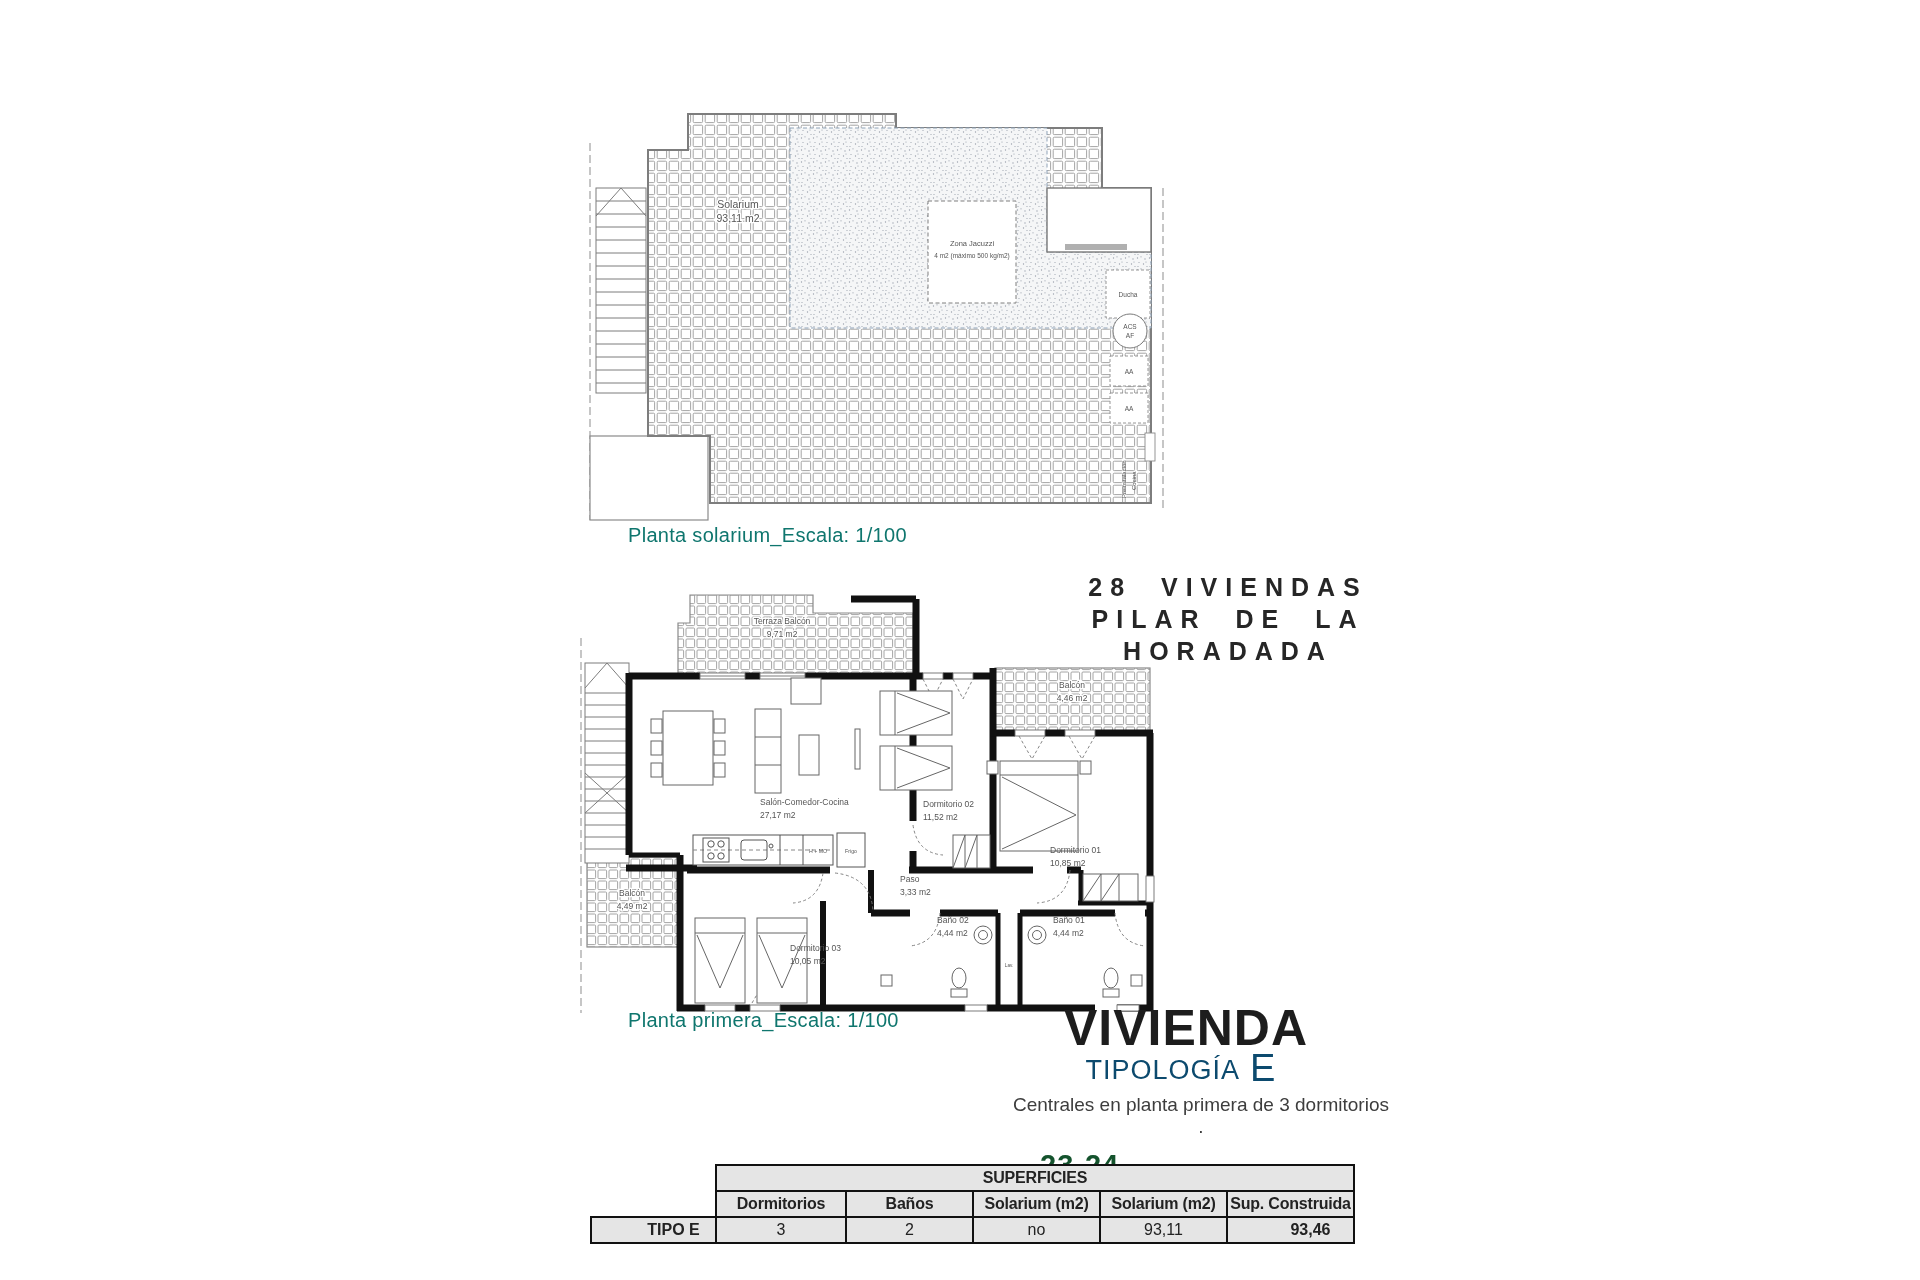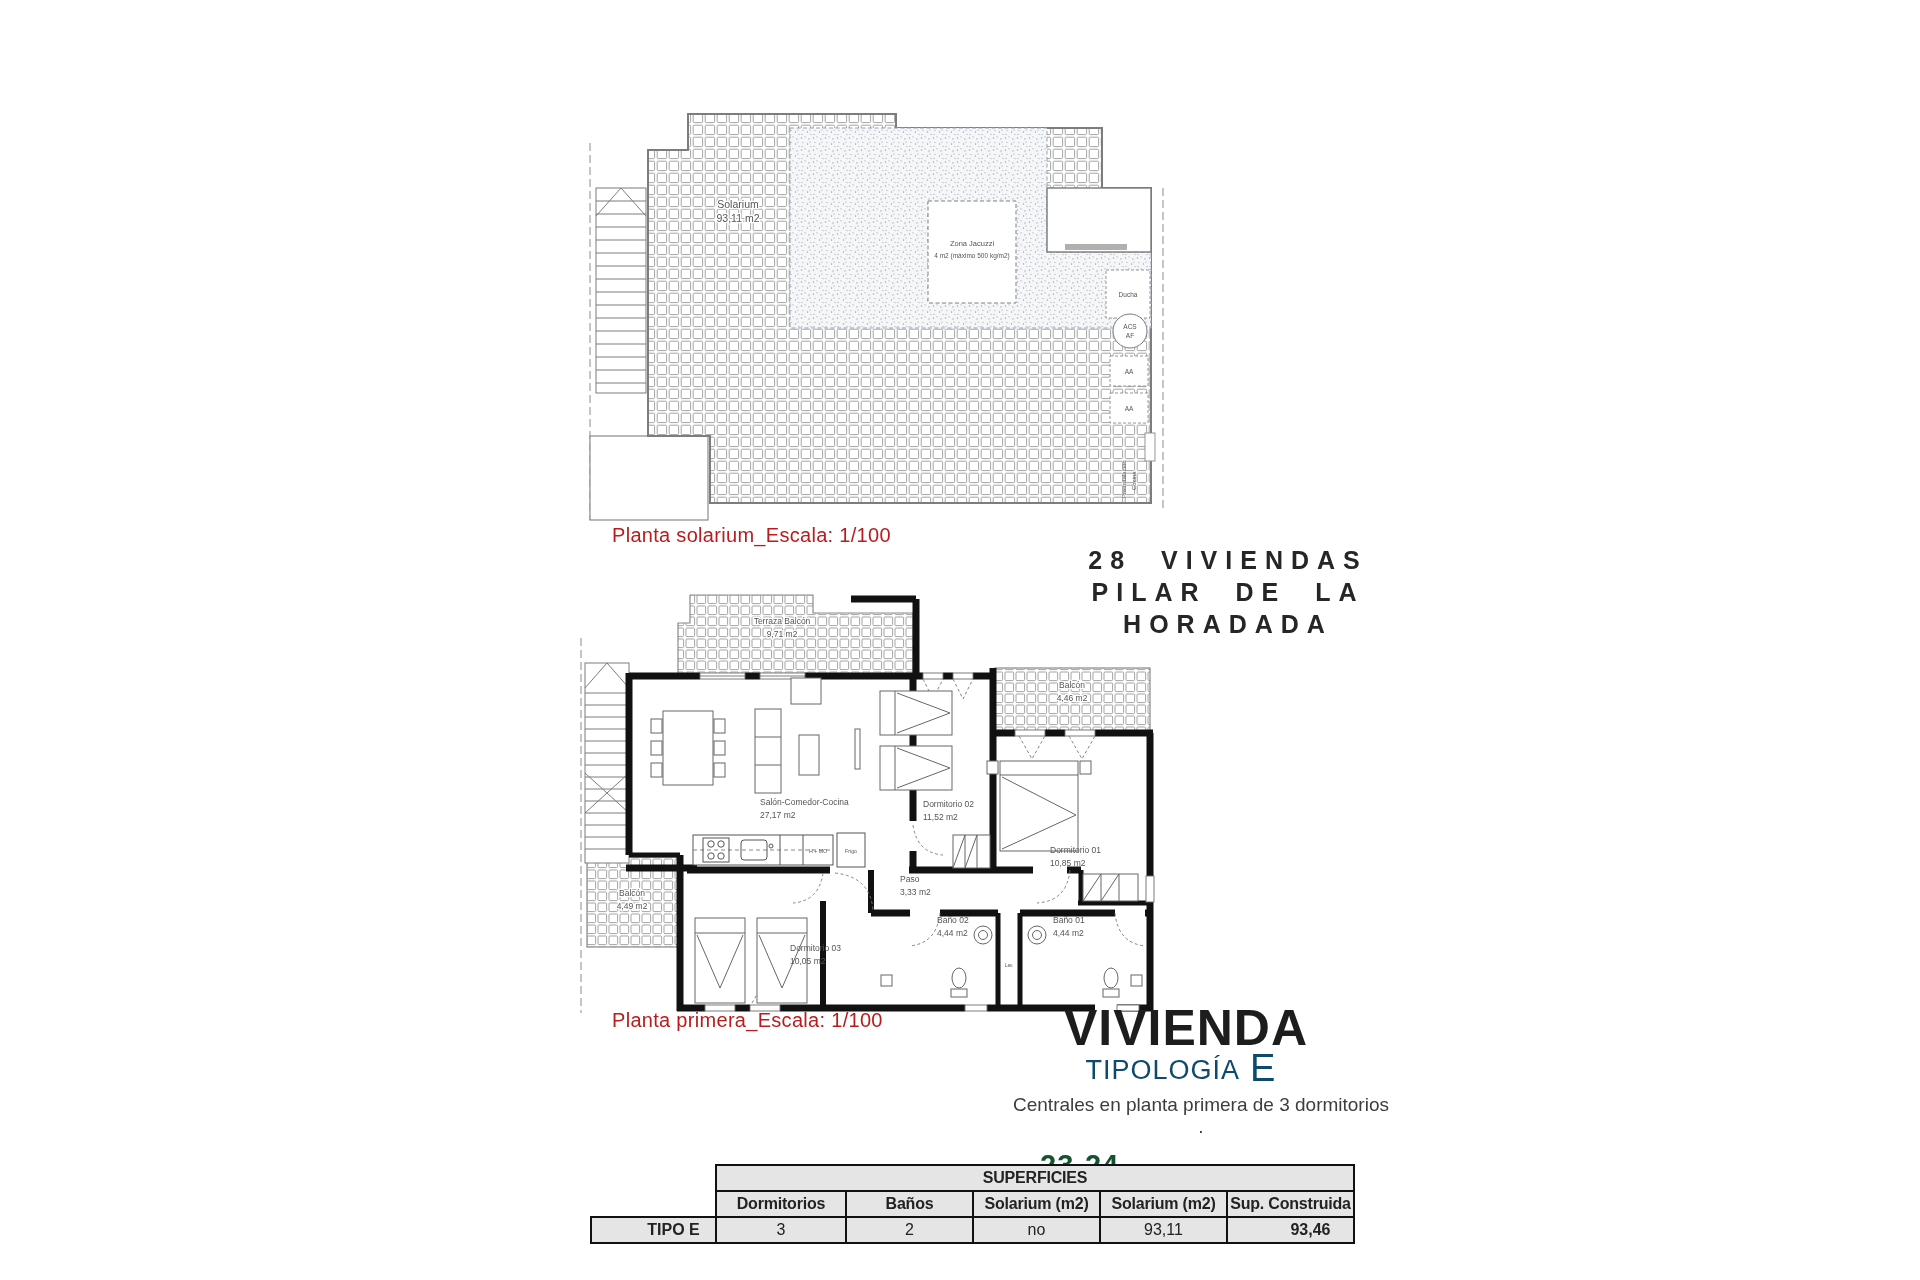--- a/index.html
+++ b/index.html
@@ -1,19 +1,19 @@
 <!DOCTYPE html>
 <html><head>
 <meta charset="utf-8">
 <style>
   html,body{margin:0;padding:0;background:#e9e9e9;}
   #sheet{position:relative;width:1920px;height:1280px;background:#ffffff;overflow:hidden;
          font-family:"Liberation Sans", sans-serif;color:#222;}
   .abs{position:absolute;}
-  .caption{font-size:20px;color:#b91c1c;letter-spacing:0.3px;}
+  .caption{font-size:20px;color:#0f766e;letter-spacing:0.3px;margin-left:16px;}
   .proj-title{width:300px;text-align:center;font-weight:bold;font-size:25px;line-height:32px;
               letter-spacing:8px;word-spacing:14px;color:#262626;}
   .viv-title{width:300px;text-align:center;font-weight:bold;font-size:50px;letter-spacing:1px;color:#1d1d1d;}
   .tip-line{width:300px;text-align:center;font-weight:normal;font-size:27px;color:#0c4a6e;letter-spacing:1px;}
   .tip-letter{font-size:38px;vertical-align:-2px;margin-left:10px;}
   .desc{width:380px;text-align:center;font-size:19px;color:#3d3d3d;}
   .units{width:300px;text-align:left;font-weight:bold;font-size:29px;color:#14532d;letter-spacing:1px;margin-top:27px;}
   table.sup{border-collapse:collapse;table-layout:fixed;}
   table.sup td{border:2px solid #111;text-align:center;vertical-align:middle;
                font-size:16px;padding:0;height:24px;background:#e5e5e5;}
@@ -96,21 +96,21 @@
       <text x="569" y="323" text-anchor="middle" font-size="6.5" class="roomlbl">AA</text>
 
       <rect x="585" y="345" width="10" height="28" fill="#fff" stroke="#8a8a8a" stroke-width="0.9"></rect>
       <text transform="translate(566,410) rotate(-90)" font-size="6" class="roomlbl">Preinstalación</text>
       <text transform="translate(576,402) rotate(-90)" font-size="6" class="roomlbl">Cocina</text>
     </g>
   </svg>
 
   <div class="abs caption" style="left:612px;top:524px">Planta solarium_Escala: 1/100</div>
 
-  <div class="abs proj-title" style="left:1078px;top:544px">
+  <div class="abs proj-title" style="left:1078px;top:571px">
     <div>28 VIVIENDAS</div>
     <div>PILAR DE LA</div>
     <div>HORADADA</div>
   </div>
 
   <svg class="abs" style="left:575px;top:583px" width="610" height="435" viewBox="0 0 610 435">
     <defs>
       <pattern id="tilesB" width="11" height="11" patternUnits="userSpaceOnUse">
         <rect width="11" height="11" fill="#ffffff"></rect>
         <rect x="1" y="1" width="8.6" height="8.6" rx="1" fill="none" stroke="#9a9a9a" stroke-width="0.9"></rect>

